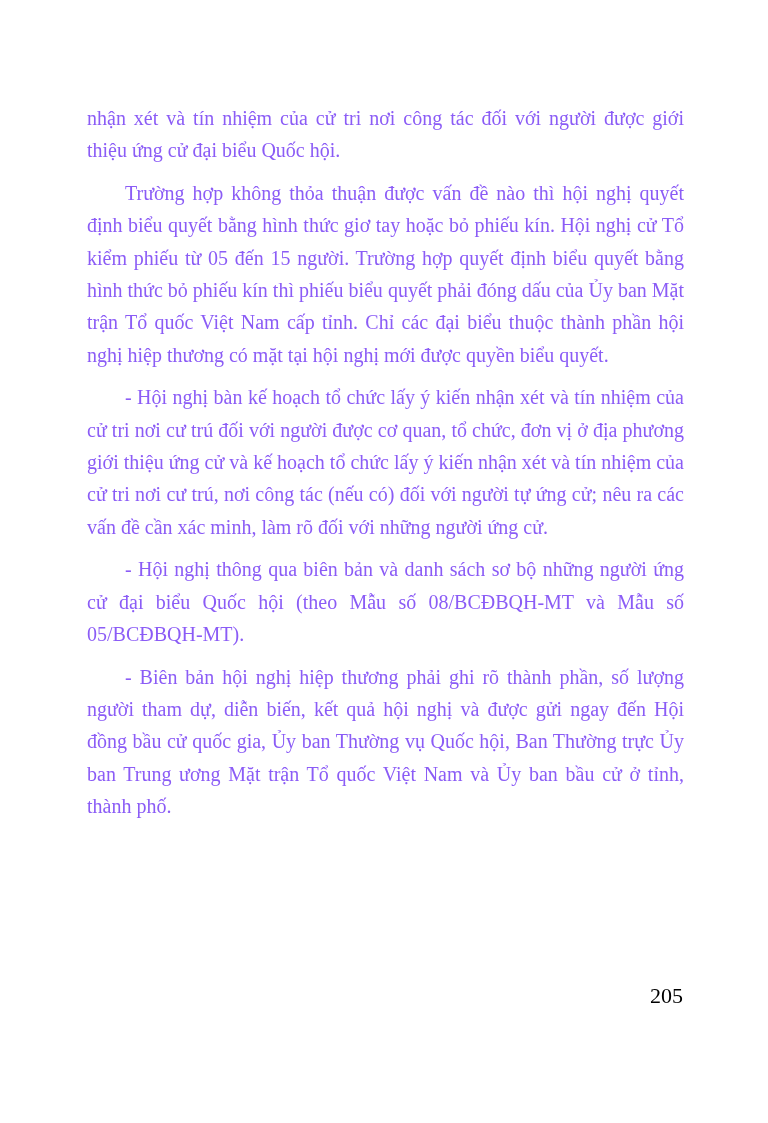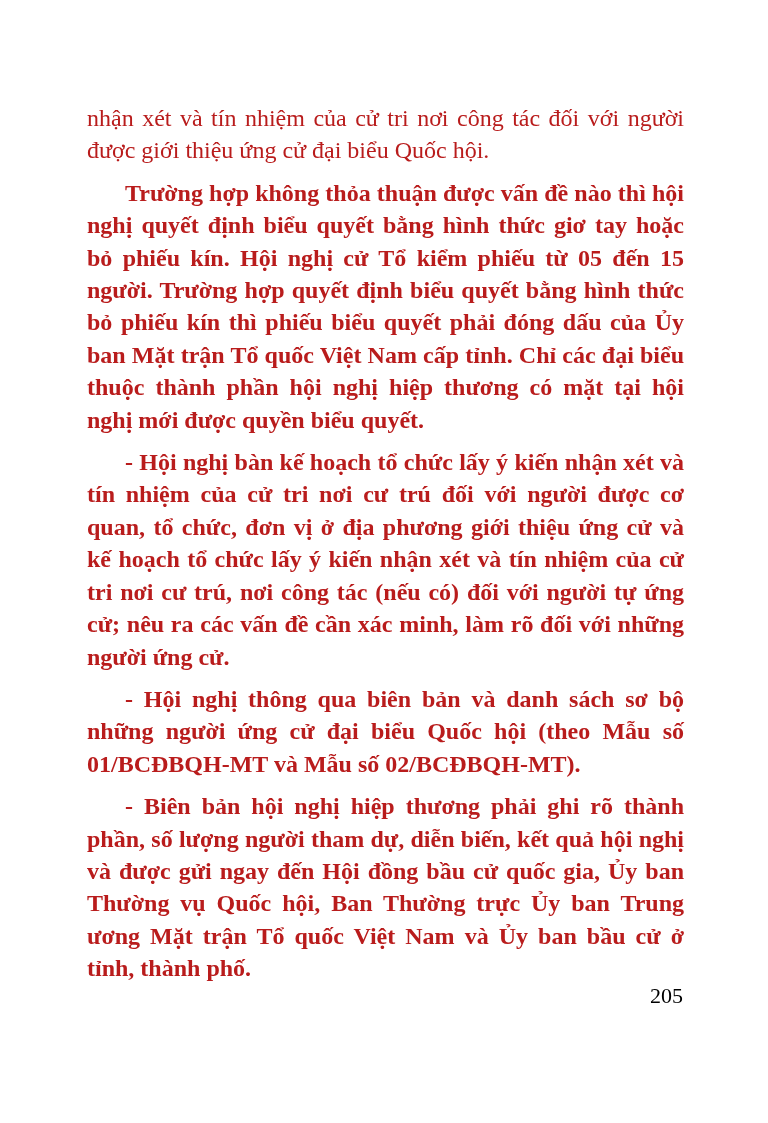--- a/index.html
+++ b/index.html
@@ -17,43 +17,42 @@
     font-family: "Liberation Serif", "DejaVu Serif", serif;
   }
   .text-block {
     position: absolute;
     left: 87px;
     top: 102px;
     width: 597px;
   }
   .text-block p {
     margin: 0 0 10px 0;
-    font-size: 24px;
+    font-size: 20px;
     line-height: 32.4px;
     text-align: justify;
-    color: #b91c1c;
+    color: #8b5cf6;
   }
   .text-block p.indent {
     text-indent: 38px;
-    font-weight: bold;
   }
   .page-number {
     position: absolute;
     top: 982px;
     right: 85px;
     font-size: 22px;
     line-height: 28px;
     color: #000000;
   }
 </style>
 </head>
 <body>
 
 <div class="page">
   <div class="text-block">
       <p>nhận xét và tín nhiệm của cử tri nơi công tác đối với người được giới thiệu ứng cử đại biểu Quốc hội.</p>
       <p class="indent">Trường hợp không thỏa thuận được vấn đề nào thì hội nghị quyết định biểu quyết bằng hình thức giơ tay hoặc bỏ phiếu kín. Hội nghị cử Tổ kiểm phiếu từ 05 đến 15 người. Trường hợp quyết định biểu quyết bằng hình thức bỏ phiếu kín thì phiếu biểu quyết phải đóng dấu của Ủy ban Mặt trận Tổ quốc Việt Nam cấp tỉnh. Chỉ các đại biểu thuộc thành phần hội nghị hiệp thương có mặt tại hội nghị mới được quyền biểu quyết.</p>
       <p class="indent">- Hội nghị bàn kế hoạch tổ chức lấy ý kiến nhận xét và tín nhiệm của cử tri nơi cư trú đối với người được cơ quan, tổ chức, đơn vị ở địa phương giới thiệu ứng cử và kế hoạch tổ chức lấy ý kiến nhận xét và tín nhiệm của cử tri nơi cư trú, nơi công tác (nếu có) đối với người tự ứng cử; nêu ra các vấn đề cần xác minh, làm rõ đối với những người ứng cử.</p>
-      <p class="indent">- Hội nghị thông qua biên bản và danh sách sơ bộ những người ứng cử đại biểu Quốc hội (theo Mẫu số 01/BCĐBQH-MT và Mẫu số 02/BCĐBQH-MT).</p>
+      <p class="indent">- Hội nghị thông qua biên bản và danh sách sơ bộ những người ứng cử đại biểu Quốc hội (theo Mẫu số 08/BCĐBQH-MT và Mẫu số 05/BCĐBQH-MT).</p>
       <p class="indent">- Biên bản hội nghị hiệp thương phải ghi rõ thành phần, số lượng người tham dự, diễn biến, kết quả hội nghị và được gửi ngay đến Hội đồng bầu cử quốc gia, Ủy ban Thường vụ Quốc hội, Ban Thường trực Ủy ban Trung ương Mặt trận Tổ quốc Việt Nam và Ủy ban bầu cử ở tỉnh, thành phố.</p>
     </div>
   <div class="page-number">205</div>
 </div>
 
 </body></html>

